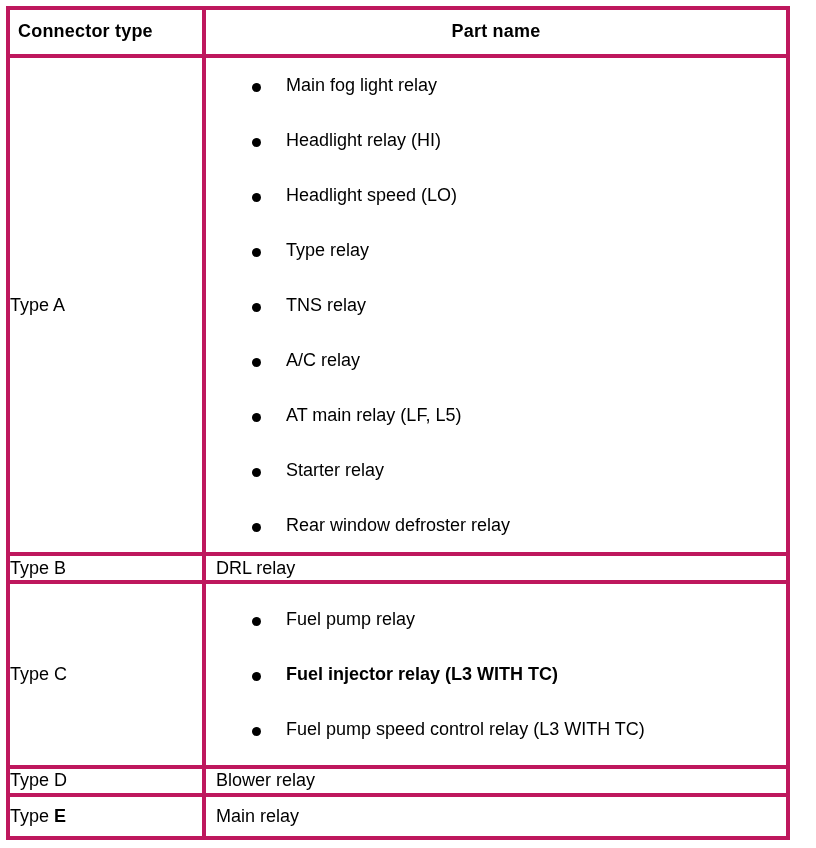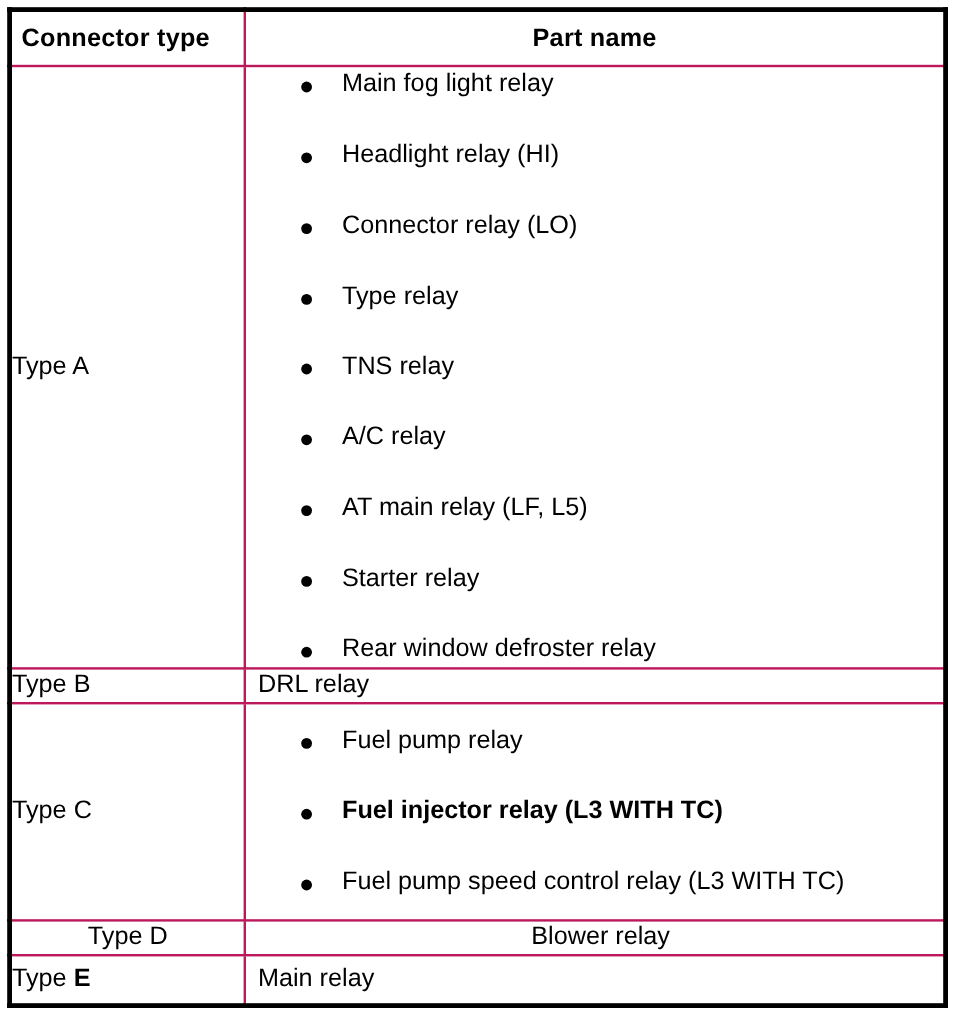--- a/index.html
+++ b/index.html
@@ -27,24 +27,24 @@
     height: 100%;
     border-collapse: collapse;
     table-layout: fixed;
     border: 4px solid #000000;
   }
 
   table.relay-table col.col-type { width: 196px; }
 
   table.relay-table td,
   table.relay-table th {
-    border: 2px solid #be185d;
+    border: 4px solid #be185d;
     padding: 0;
     vertical-align: middle;
-    font-size: 21px;
+    font-size: 18px;
     line-height: 1.28;
     color: #000000;
   }
 
   
   thead th {
     font-weight: bold;
     text-align: center;
     height: 44px;
     padding: 2px 6px;
@@ -96,21 +96,21 @@
 
   
   ul.part-list.spaced-a li { margin-bottom: 32px; }
   ul.part-list.spaced-a li:last-child { margin-bottom: 0; }
   ul.part-list.spaced-c li { margin-bottom: 32px; }
   ul.part-list.spaced-c li:last-child { margin-bottom: 0; }
 
   .row-a { height: 485px; }
   .row-b { height: 24px; }
   .row-c { height: 180px; }
-  .row-d { height: 26px; text-align: center; }
+  .row-d { height: 26px; }
   .row-e { height: 42px; }
 </style>
 </head>
 <body>
 
 <div class="sheet">
   <table class="relay-table">
     <colgroup>
       <col class="col-type">
       <col class="col-part">
@@ -122,21 +122,21 @@
       </tr>
     </thead>
     <tbody>
 
       <tr class="row-a">
         <td class="type-cell"><span>Type </span><span>A</span></td>
         <td class="part-cell">
           <ul class="part-list spaced-a">
             <li><span class="bullet"></span><span class="item-text">Main fog light relay</span></li>
             <li><span class="bullet"></span><span class="item-text">Headlight relay (HI)</span></li>
-            <li><span class="bullet"></span><span class="item-text">Connector relay (LO)</span></li>
+            <li><span class="bullet"></span><span class="item-text">Headlight speed (LO)</span></li>
             <li><span class="bullet"></span><span class="item-text">Type relay</span></li>
             <li><span class="bullet"></span><span class="item-text">TNS relay</span></li>
             <li><span class="bullet"></span><span class="item-text">A/C relay</span></li>
             <li><span class="bullet"></span><span class="item-text">AT main relay (LF, L5)</span></li>
             <li><span class="bullet"></span><span class="item-text">Starter relay</span></li>
             <li><span class="bullet"></span><span class="item-text">Rear window defroster relay</span></li>
           </ul>
         </td>
       </tr>
 

